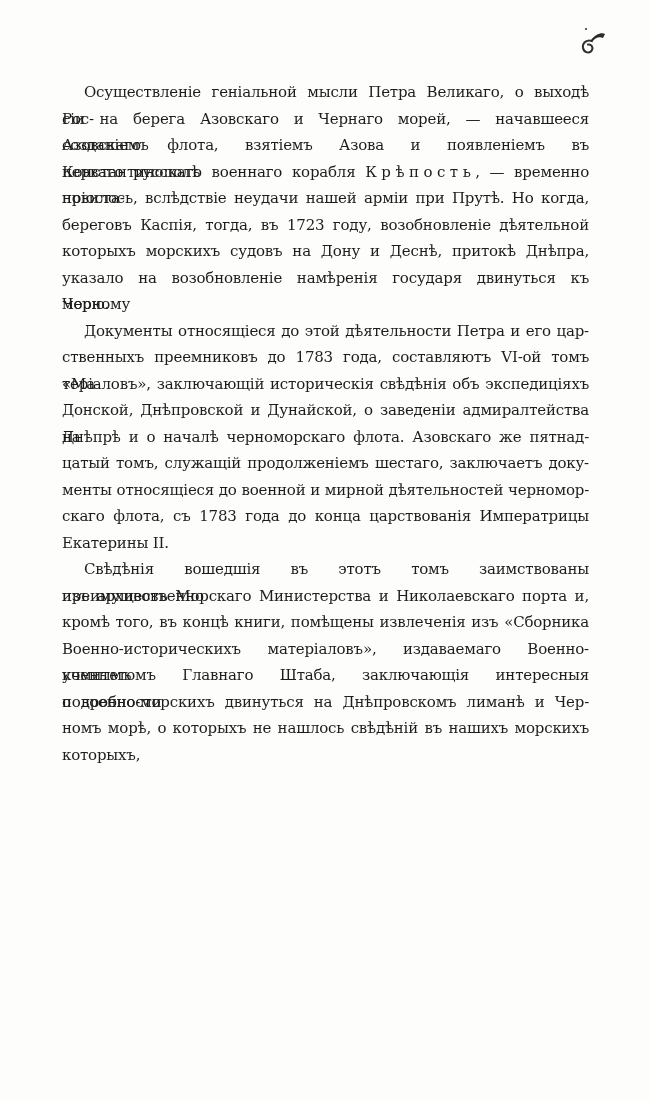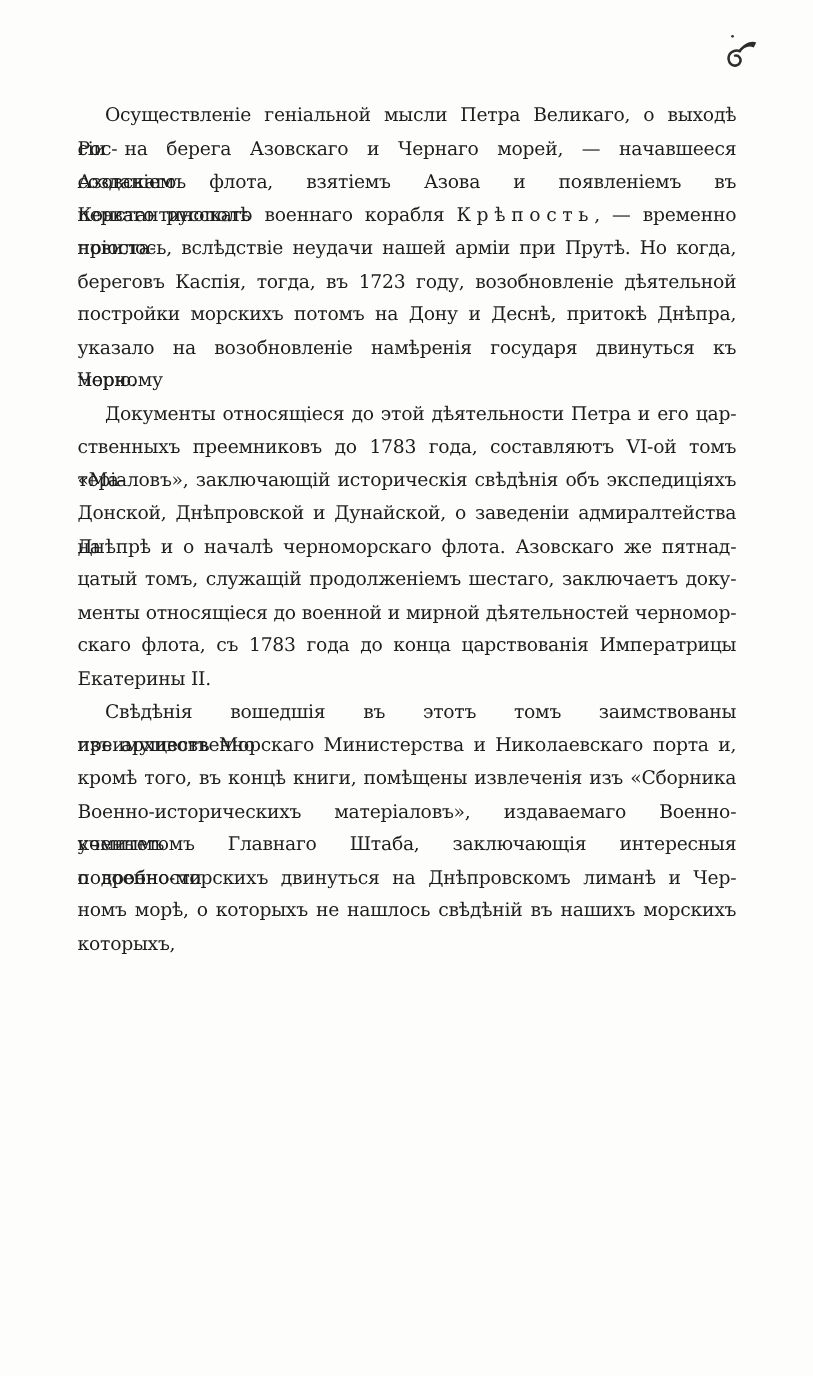--- a/index.html
+++ b/index.html
@@ -68,21 +68,21 @@
   </svg>
 
   <div class="text-block" id="text-block">
       <div class="para">
         <div class="line indent">Осуществленіе геніальной мысли Петра Великаго, о выходѣ Рос-</div>
         <div class="line">сіи на берега Азовскаго и Чернаго морей, — начавшееся созданіемъ</div>
         <div class="line">Азовскаго флота, взятіемъ Азова и появленіемъ въ Константинополѣ</div>
         <div class="line"><span>перваго русскаго военнаго корабля </span><span class="sp">Крѣпость</span><span>, — временно пріоста-</span></div>
         <div class="line">новилось, вслѣдствіе неудачи нашей арміи при Прутѣ. Но когда,</div>
         <div class="line">береговъ Каспія, тогда, въ 1723 году, возобновленіе дѣятельной</div>
-        <div class="line">постройки морскихъ потомъ на Дону и Деснѣ, притокѣ Днѣпра,</div>
+        <div class="line">которыхъ морскихъ судовъ на Дону и Деснѣ, притокѣ Днѣпра,</div>
         <div class="line">указало на возобновленіе намѣренія государя двинуться къ Черному</div>
         <div class="line end">морю.</div>
       </div>
       <div class="para">
         <div class="line indent">Документы относящіеся до этой дѣятельности Петра и его цар-</div>
         <div class="line">ственныхъ преемниковъ до 1783 года, составляютъ VI-ой томъ «Ма-</div>
         <div class="line">теріаловъ», заключающій историческія свѣдѣнія объ экспедиціяхъ</div>
         <div class="line">Донской, Днѣпровской и Дунайской, о заведеніи адмиралтейства на</div>
         <div class="line">Днѣпрѣ и о началѣ черноморскаго флота. Азовскаго же пятнад-</div>
         <div class="line">цатый томъ, служащій продолженіемъ шестаго, заключаетъ доку-</div>

